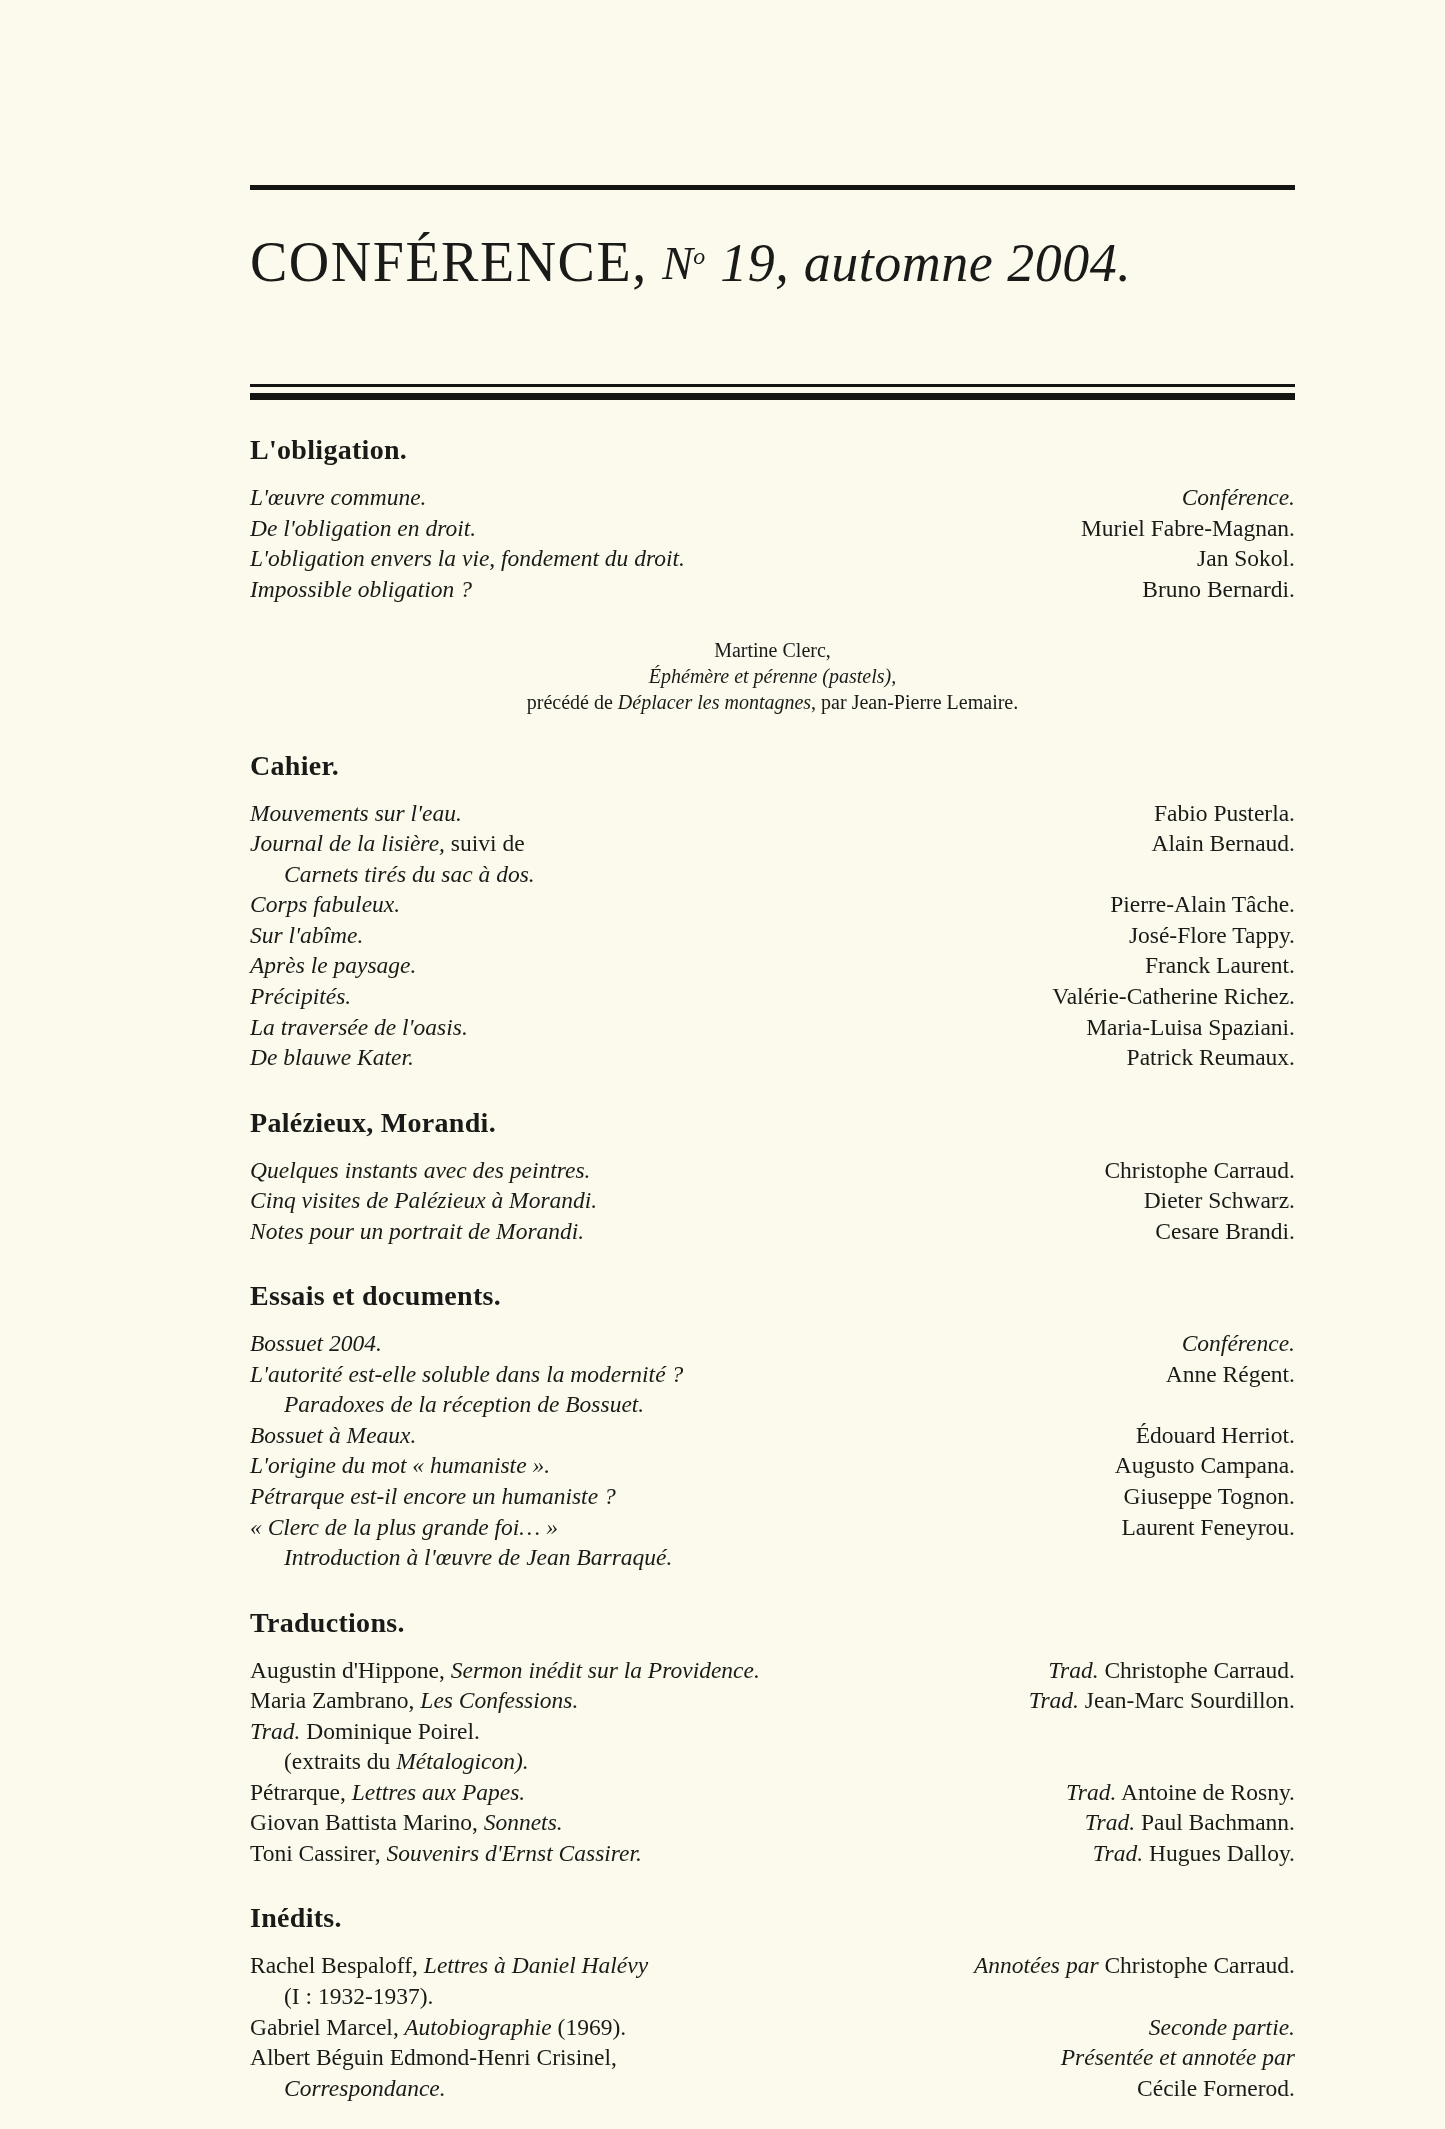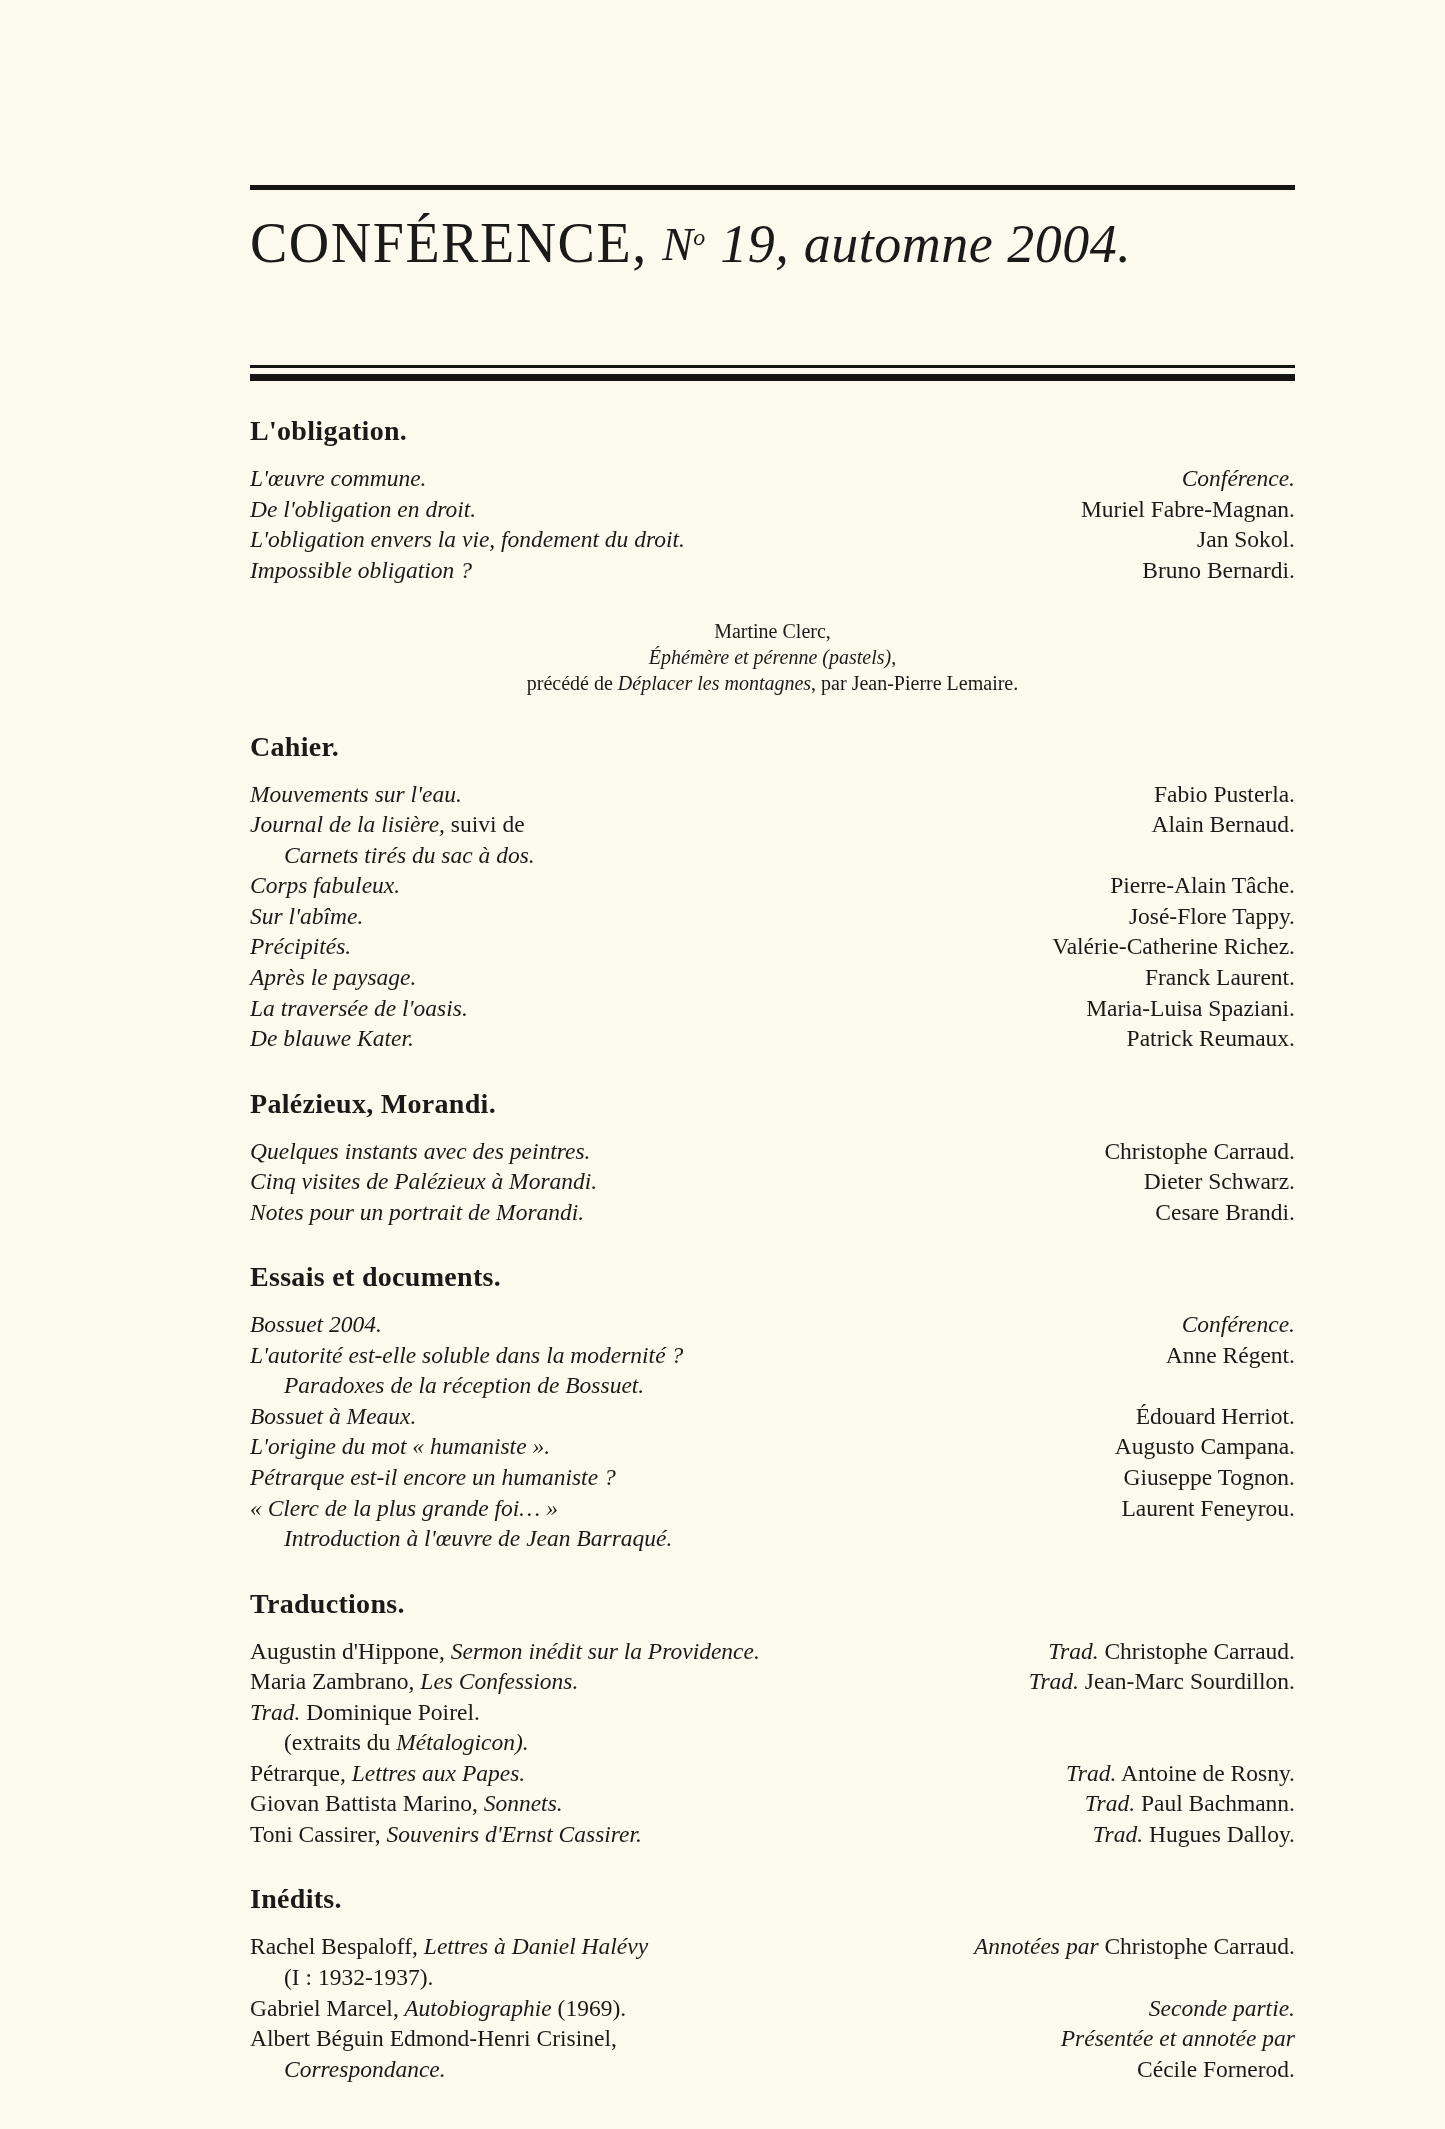--- a/index.html
+++ b/index.html
@@ -47,21 +47,21 @@
   .rule-double .gap {
     height: 6px;
   }
   .rule-double .thick {
     height: 7px;
     background: #141412;
   }
 
   
   .masthead {
-    margin-top: 24px;
+    margin-top: 43px;
     font-size: 56px;
     line-height: 1.06;
     white-space: nowrap;
     letter-spacing: 0.5px;
   }
   .masthead .caps {
     font-size: 56px;
     letter-spacing: 1.5px;
   }
   .masthead .ital {
@@ -186,28 +186,28 @@
             </div>
             <div class="entry">
               <div class="left"><span class="it">Corps fabuleux.</span></div>
               <div class="right"><span class="ro">Pierre-Alain Tâche.</span></div>
             </div>
             <div class="entry">
               <div class="left"><span class="it">Sur l'abîme.</span></div>
               <div class="right"><span class="ro">José-Flore Tappy.</span></div>
             </div>
             <div class="entry">
+              <div class="left"><span class="it">Après le paysage.</span></div>
+              <div class="right"><span class="ro">Franck Laurent.</span></div>
+            </div>
+            <div class="entry">
               <div class="left"><span class="it">Précipités.</span></div>
               <div class="right"><span class="ro">Valérie-Catherine Richez.</span></div>
             </div>
             <div class="entry">
-              <div class="left"><span class="it">Après le paysage.</span></div>
-              <div class="right"><span class="ro">Franck Laurent.</span></div>
-            </div>
-            <div class="entry">
               <div class="left"><span class="it">La traversée de l'oasis.</span></div>
               <div class="right"><span class="ro">Maria-Luisa Spaziani.</span></div>
             </div>
             <div class="entry">
               <div class="left"><span class="it">De blauwe Kater.</span></div>
               <div class="right"><span class="ro">Patrick Reumaux.</span></div>
             </div>
           </div>
         </div>
         <div class="section">

